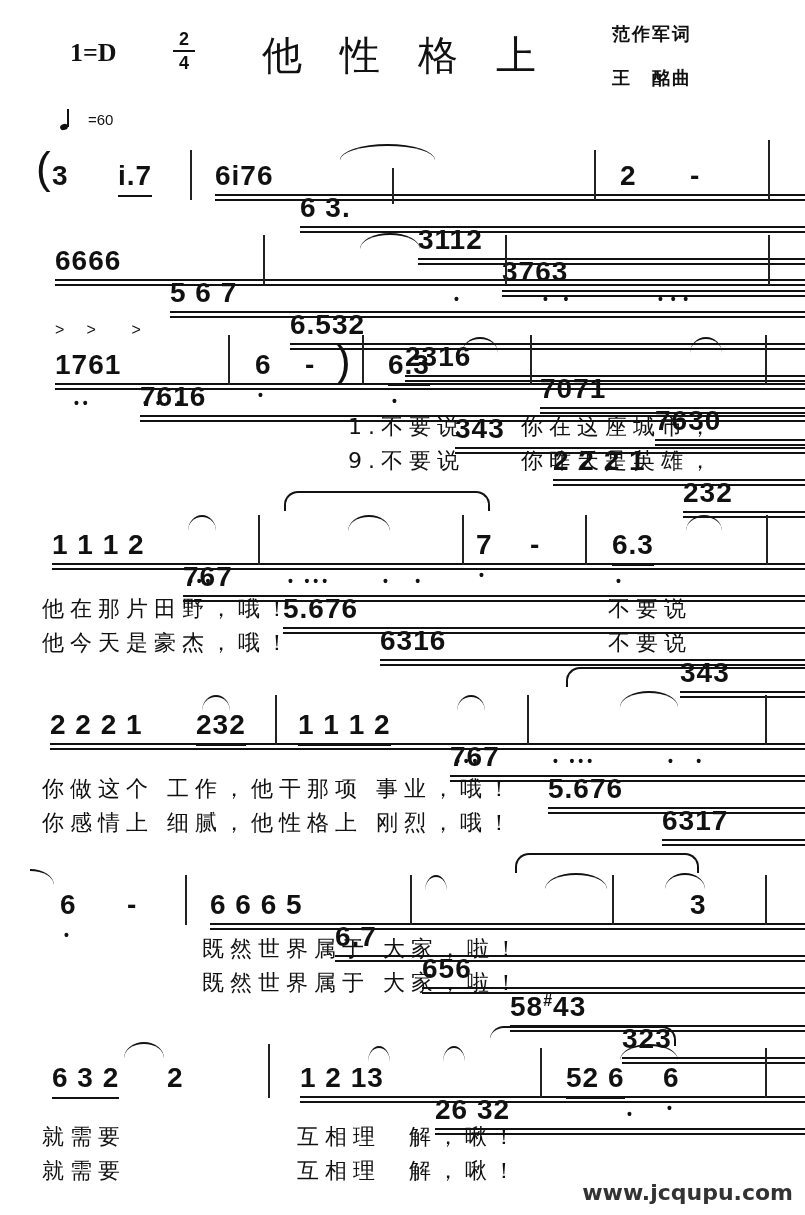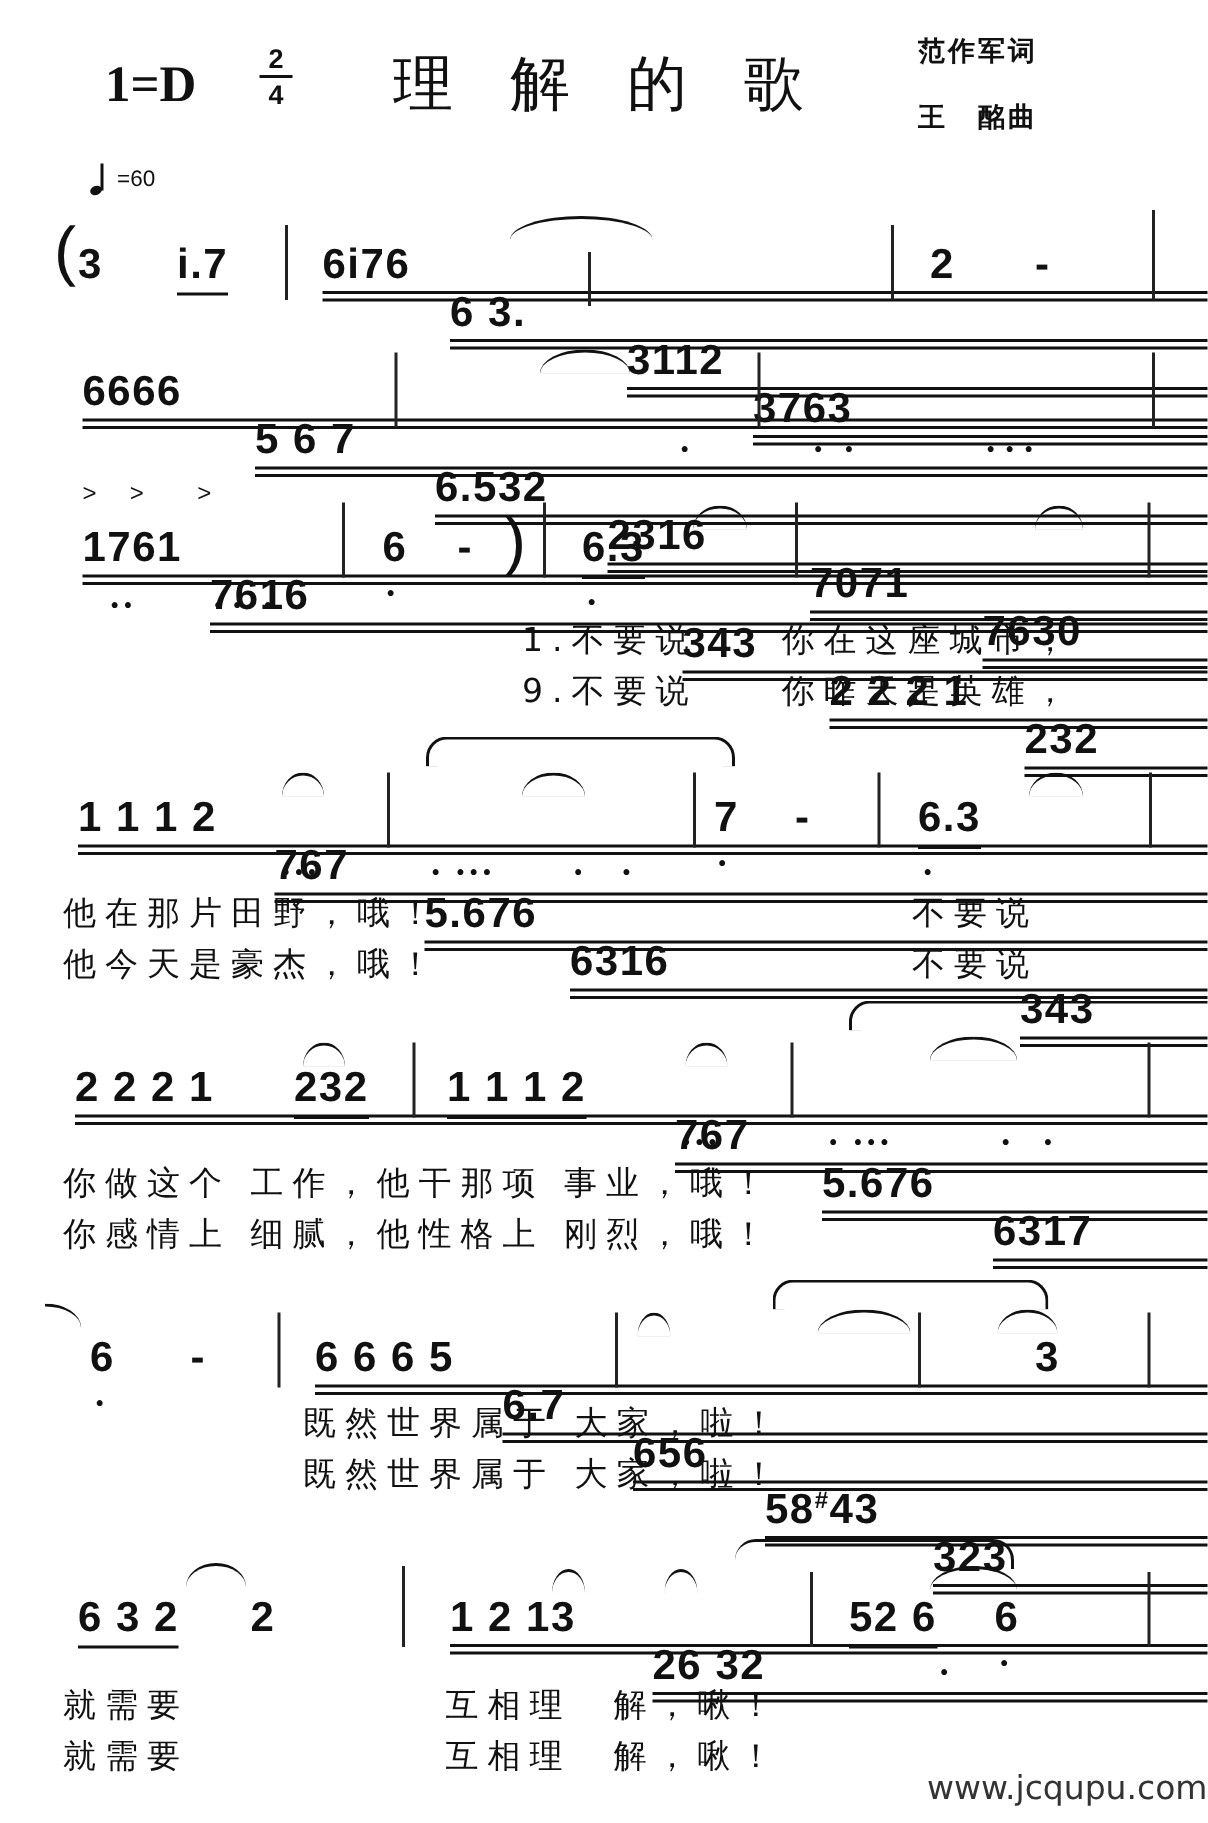--- a/index.html
+++ b/index.html
@@ -1,50 +1,50 @@
 <!DOCTYPE html>
 <html><head>
 <meta charset="utf-8">
 <style>
   html, body { margin: 0; padding: 0; background: #ffffff; }
   body { width: 805px; height: 1215px; position: relative; overflow: hidden; font-family: "Liberation Sans", "DejaVu Sans", sans-serif; color: #111; }
   .abs { position: absolute; }
-  .key { left: 70px; top: 38px; font-size: 34px; font-weight: bold; font-family: "Liberation Serif", serif; }
+  .key { left: 70px; top: 38px; font-size: 26px; font-weight: bold; font-family: "Liberation Serif", serif; }
   .timesig { left: 173px; top: 30px; width: 22px; text-align: center; font-weight: bold; font-size: 18px; line-height: 18px; }
   .timesig .bar { display: block; height: 2px; background: #111; margin: 2px 0; }
   .title { left: 262px; top: 28px; font-size: 40px; letter-spacing: 38px; font-family: "DejaVu Sans", sans-serif; font-weight: normal; }
   .credit { left: 612px; font-size: 18px; font-weight: bold; letter-spacing: 2px; }
-  .tempo { left: 60px; top: 108px; font-size: 15px; display: flex; align-items: center; gap: 8px; }
+  .tempo { left: 60px; top: 108px; font-size: 15px; display: flex; align-items: center; gap: 18px; }
   .note-icon { display: inline-block; width: 10px; height: 22px; position: relative; }
   .note-icon::before { content: ""; position: absolute; left: 0; bottom: 0; width: 8px; height: 6px; border-radius: 50%; background: #111; transform: rotate(-20deg); }
   .note-icon::after { content: ""; position: absolute; left: 7px; bottom: 3px; width: 2px; height: 18px; background: #111; }
   .row { position: absolute; left: 0; width: 805px; height: 70px; }
   .tok { position: absolute; font-size: 28px; font-weight: bold; font-family: "Liberation Sans", sans-serif; letter-spacing: 1px; white-space: pre; line-height: 32px; }
   .ul1 { border-bottom: 2px solid #111; padding-bottom: 3px; }
   .ul2 { position: relative; }
   .ul2::after { content: ""; position: absolute; left: 0; right: 0; bottom: -9px; height: 2px; background: #111; box-shadow: 0 -5px 0 #111; }
   .barline { position: absolute; width: 2px; background: #222; }
   .dots { position: absolute; font-size: 14px; font-weight: bold; letter-spacing: 0; }
   .slur { position: absolute; border-top: 2px solid #111; border-radius: 50% 50% 0 0 / 100% 100% 0 0; height: 14px; }
   .bracket { position: absolute; border-top: 2px solid #111; border-left: 2px solid #111; border-right: 2px solid #111; border-radius: 14px 14px 0 0; height: 18px; }
   .paren { position: absolute; font-size: 44px; font-weight: normal; line-height: 44px; }
   .accent { position: absolute; font-size: 16px; }
   .lyric { position: absolute; font-size: 22px; font-family: "DejaVu Sans", sans-serif; letter-spacing: 6px; white-space: pre; }
-  .watermark { right: 0; bottom: 10px; font-size: 22px; color: #333; font-family: "DejaVu Sans", sans-serif; }
+  .watermark { right: 12px; bottom: 10px; font-size: 22px; color: #333; font-family: "DejaVu Sans", sans-serif; font-weight: bold; }
 </style>
 </head>
 <body>
 
 <div class="abs key">1=D</div>
 <div class="abs timesig">
   <span>2</span>
   <span class="bar"></span>
   <span>4</span>
 </div>
-<div class="abs title">理解的歌</div>
+<div class="abs title">他性格上</div>
 <div class="abs credit" style="top:22px">范作军词</div>
 <div class="abs credit" style="top:66px">王　酩曲</div>
 <div class="abs tempo">
   <span class="note-icon"></span>
   <span>=60</span>
 </div>
 
 <div class="row" style="top:150px">
   <div class="paren" style="left:36px;top:-4px">(</div>
   <div class="tok" style="left:52px;top:10px">3</div>

